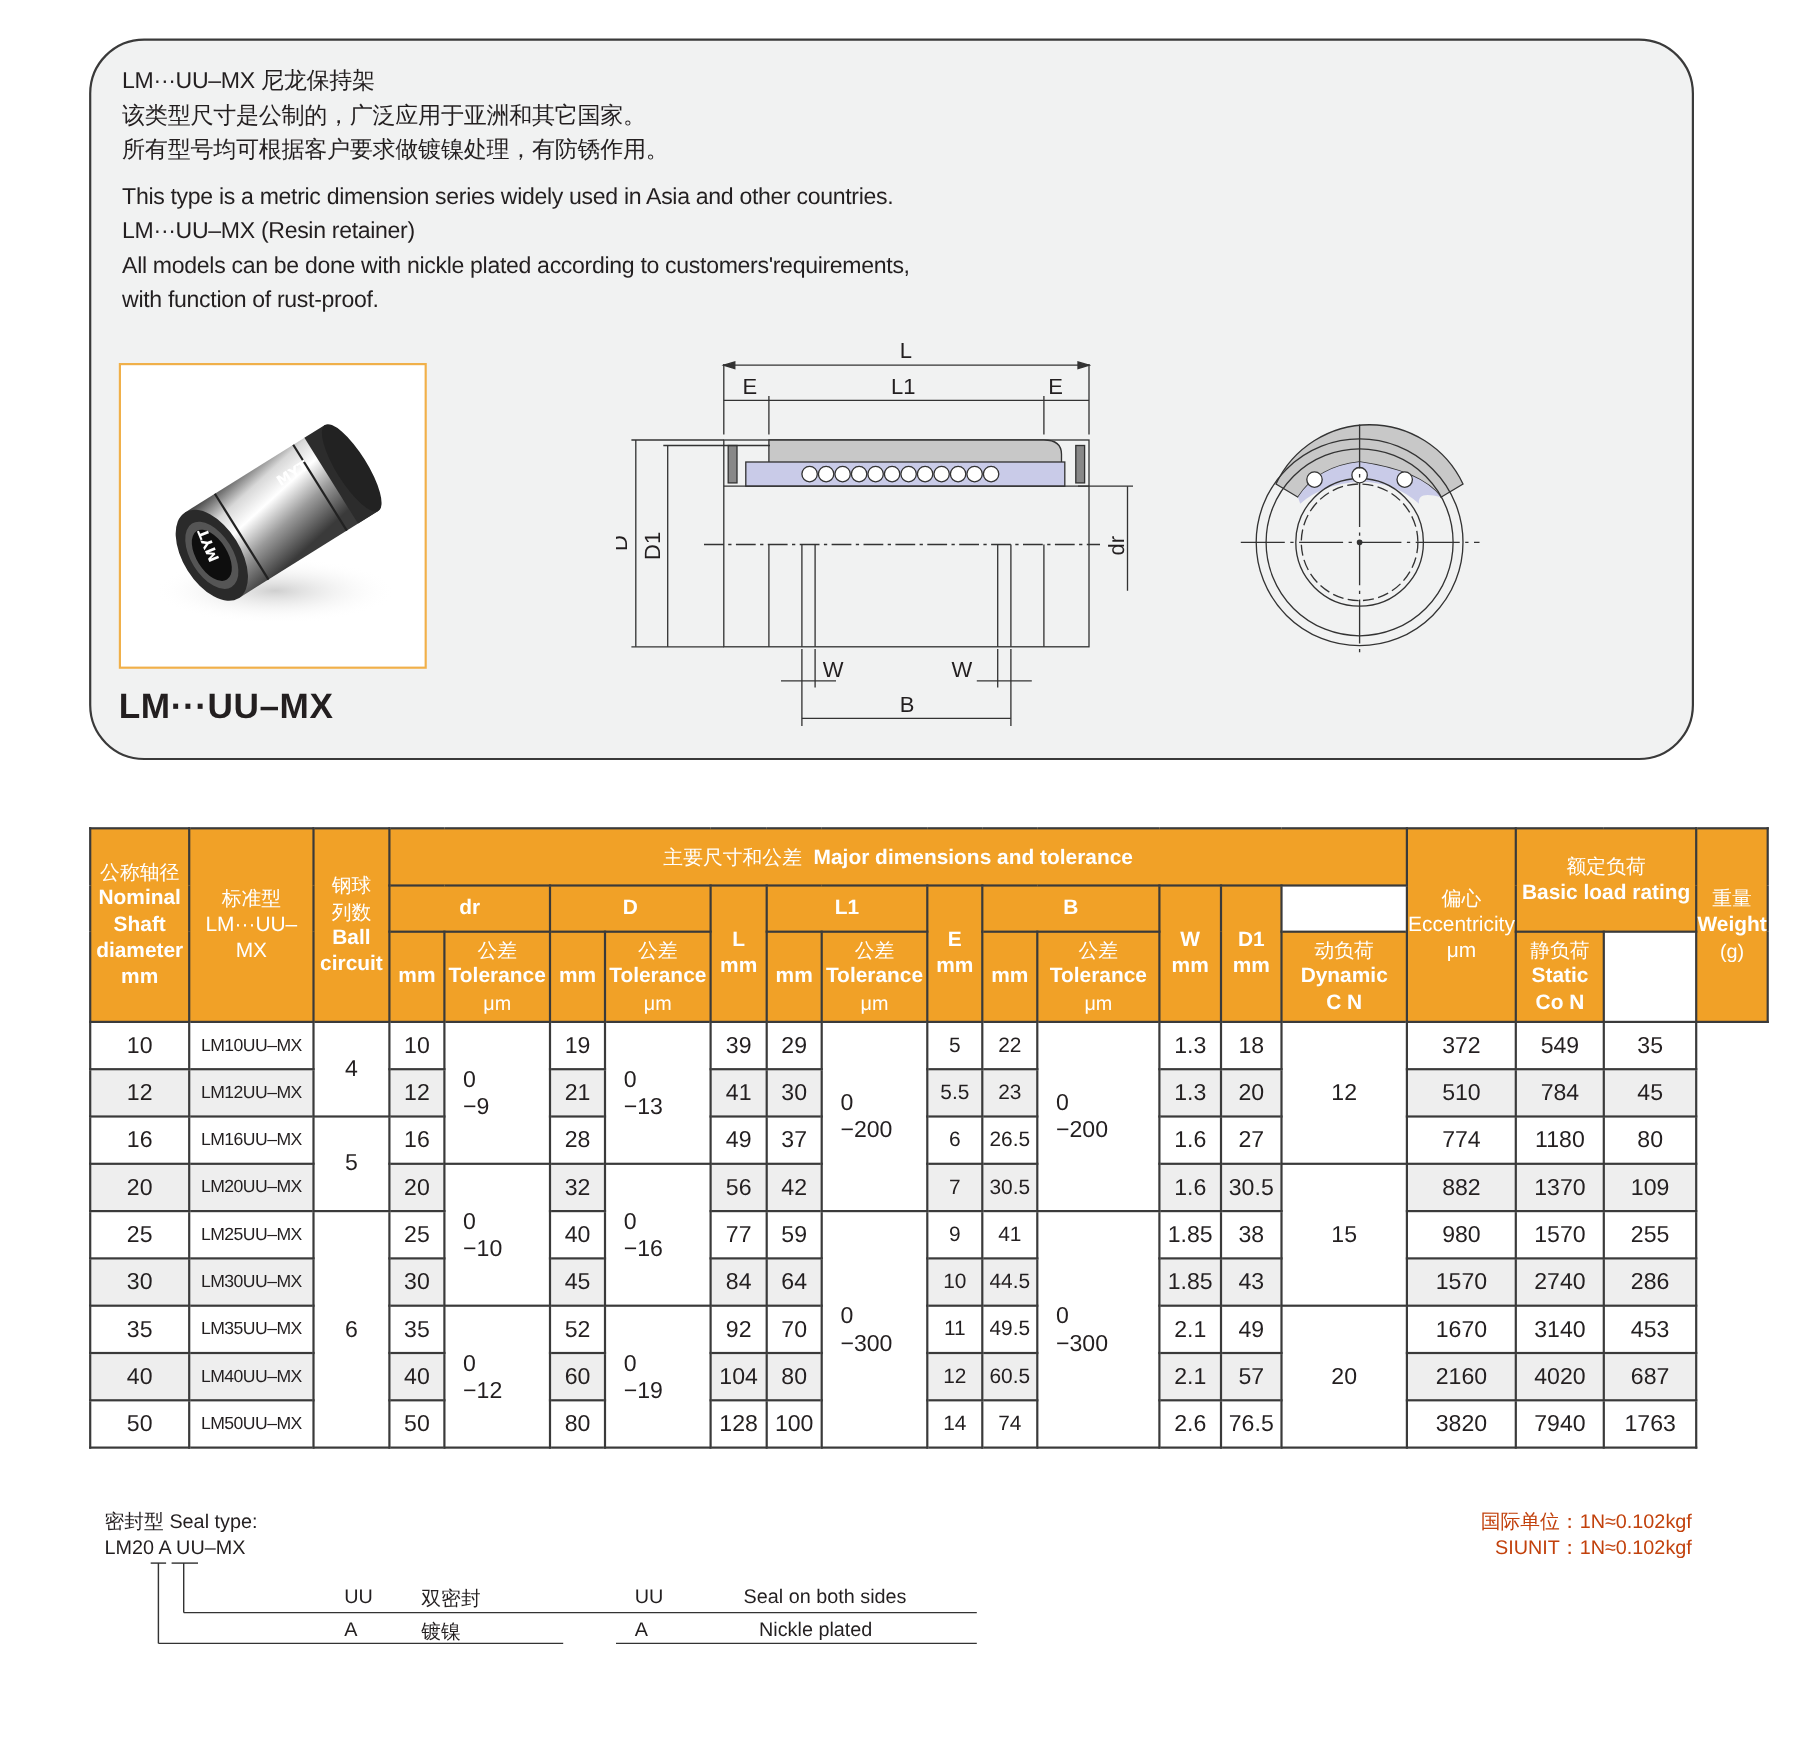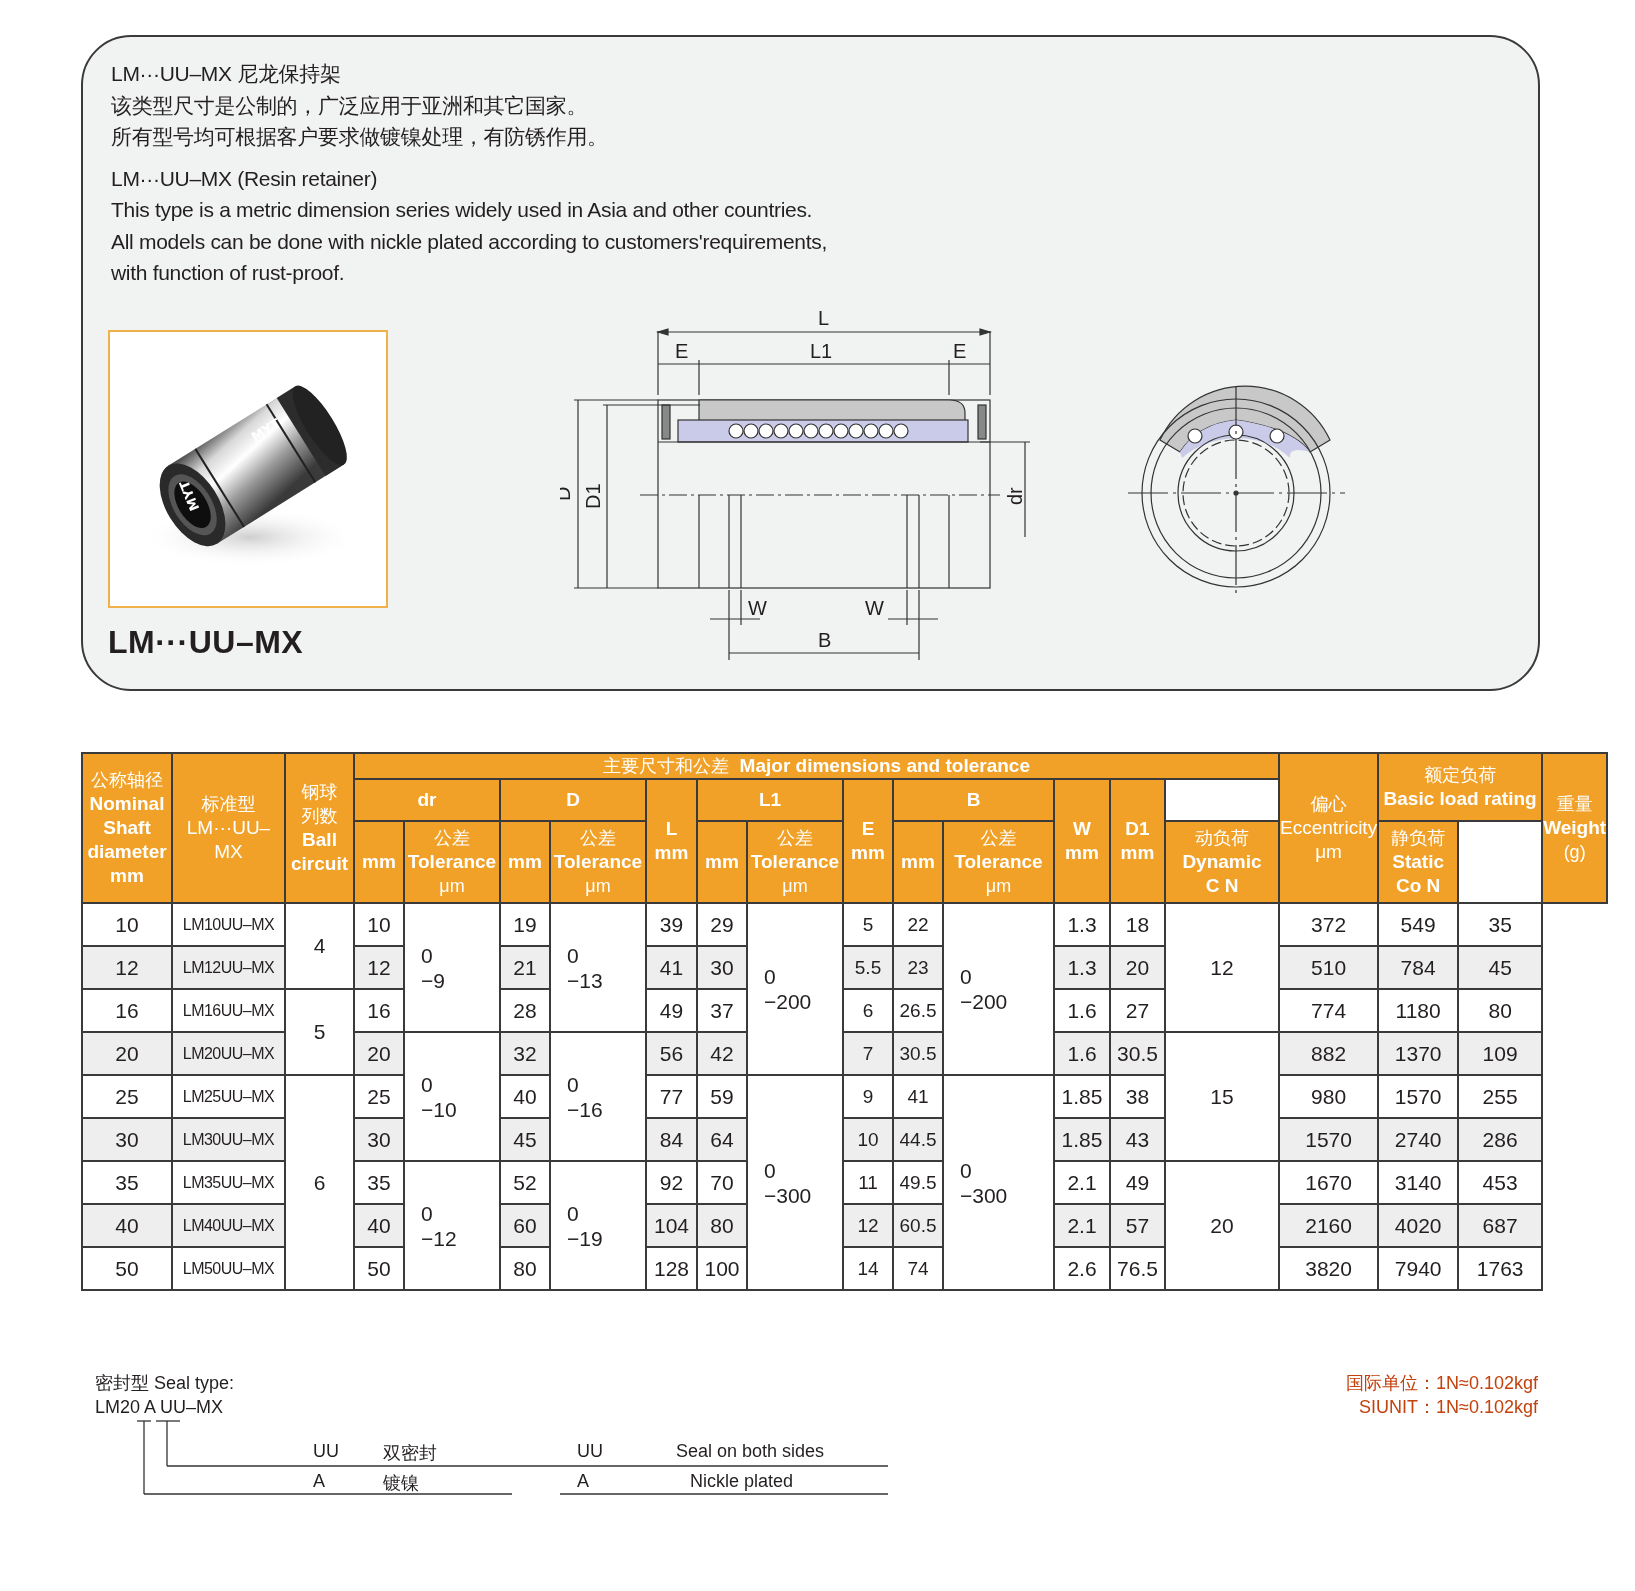--- a/index.html
+++ b/index.html
@@ -36,22 +36,22 @@
 </head>
 <body>
 
 <div class="panel"></div>
 
 <div class="intro">
   <div>LM···UU–MX 尼龙保持架</div>
   <div>该类型尺寸是公制的，广泛应用于亚洲和其它国家。</div>
   <div>所有型号均可根据客户要求做镀镍处理，有防锈作用。</div>
   <div class="gap"></div>
+  <div>This type is a metric dimension series widely used in Asia and other countries.</div>
   <div>LM···UU–MX (Resin retainer)</div>
-  <div>This type is a metric dimension series widely used in Asia and other countries.</div>
   <div>All models can be done with nickle plated according to customers'requirements,</div>
   <div>with function of rust-proof.</div>
 </div>
 
 <div class="photo">
   <svg width="276" height="274" viewBox="0 0 276 274">
     <defs>
       <linearGradient id="steel" x1="0" y1="0" x2="0.3" y2="1">
         <stop offset="0" stop-color="#3c3c3c"></stop>
         <stop offset="0.25" stop-color="#d8d8d8"></stop>
@@ -183,21 +183,21 @@
     <col style="width:50px">
       <col style="width:111px">
     <col style="width:56px">
       <col style="width:55px">
     <col style="width:114px">
     <col style="width:94px">
       <col style="width:80px">
     <col style="width:84px">
   </colgroup>
   <thead>
-    <tr style="height:26px">
+    <tr style="height:52px">
       <th rowspan="3">
         <div class="zh">公称轴径</div>
         <div>Nominal</div>
         <div>Shaft</div>
         <div>diameter</div>
         <div>mm</div>
       </th>
       <th rowspan="3" class="thin">
         <div class="zh">标准型</div>
         <div>LM···UU–MX</div>

